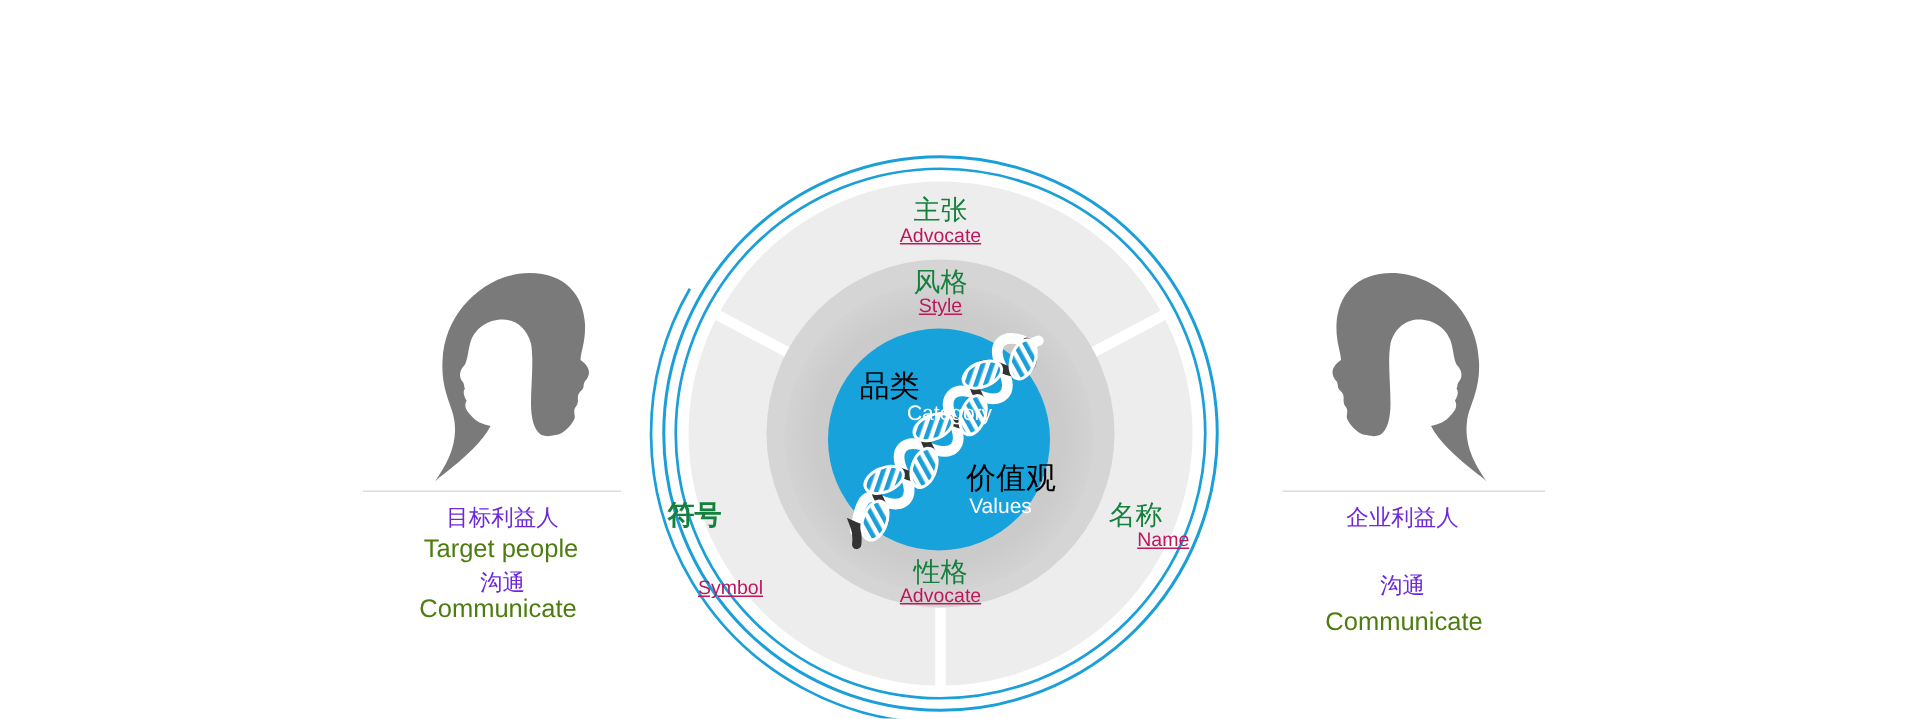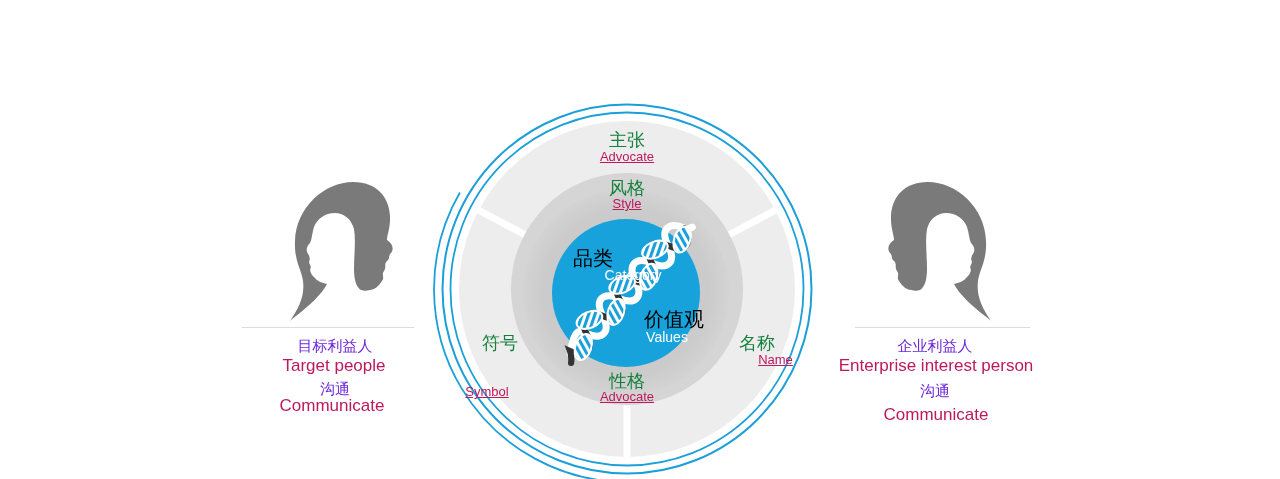--- a/index.html
+++ b/index.html
@@ -21,21 +21,21 @@
   .divider-right{left:855px;top:327px;width:175px;}
   .lbl{
     position:absolute;transform:translateX(-50%);white-space:nowrap;line-height:1;
   }
   .lbl-zh{font-size:18px;color:#15803d;}
   .lbl-en{font-size:13px;color:#be185d;text-decoration:underline;}
   .lbl-zh-w{font-size:20px;color:#000000;}
   .lbl-en-w{font-size:14px;color:#ffffff;}
   .panel-text{position:absolute;transform:translateX(-50%);text-align:center;white-space:nowrap;}
   .panel-zh{font-size:15px;color:#6d28d9;line-height:1;}
-  .panel-en{font-size:17px;color:#be185d;line-height:1;}
+  .panel-en{font-size:17px;color:#4d7c0f;line-height:1;}
 </style>
 </head>
 <body>
 
 <div class="slide">
 
 
   <svg class="diagram-svg" viewBox="0 0 400 400">
     <defs>
       <radialGradient id="innerShade">
@@ -85,21 +85,21 @@
 
   <div class="lbl lbl-zh" style="left:627px;top:179px;">风格</div>
   <div class="lbl lbl-en" style="left:627px;top:197px;">Style</div>
 
   <div class="lbl lbl-zh-w" style="left:593px;top:248px;">品类</div>
   <div class="lbl lbl-en-w" style="left:597px;top:268px;margin-left:36px;">Category</div>
 
   <div class="lbl lbl-zh-w" style="left:674px;top:309px;">价值观</div>
   <div class="lbl lbl-en-w" style="left:667px;top:330px;">Values</div>
 
-  <div class="lbl lbl-zh" style="left:500px;top:334px;">符号</div>
+  <div class="lbl lbl-zh" style="left:463px;top:334px;font-weight:bold;">符号</div>
   <div class="lbl lbl-en" style="left:487px;top:353px;margin-top:32px;">Symbol</div>
 
   <div class="lbl lbl-zh" style="left:757px;top:334px;">名称</div>
   <div class="lbl lbl-en" style="left:757px;top:353px;padding-left:37px;">Name</div>
 
   <div class="lbl lbl-zh" style="left:627px;top:372px;">性格</div>
   <div class="lbl lbl-en" style="left:627px;top:390px;">Advocate</div>
 
   <svg class="figure-svg figure-left" viewBox="0 0 110 150">
     <path fill="#7a7a7a" d="
@@ -159,17 +159,16 @@
 
   <div class="divider divider-left"></div>
   <div class="divider divider-right"></div>
 
   <div class="panel-text panel-zh" style="left:335px;top:338px;">目标利益人</div>
   <div class="panel-text panel-en" style="left:334px;top:357px;">Target people</div>
   <div class="panel-text panel-zh" style="left:335px;top:381px;">沟通</div>
   <div class="panel-text panel-en" style="left:332px;top:397px;">Communicate</div>
 
   <div class="panel-text panel-zh" style="left:935px;top:338px;">企业利益人</div>
-  <div class="panel-text panel-en" style="left:936px;top:357px;">Enterprise interest person</div>
   <div class="panel-text panel-zh" style="left:935px;top:383px;">沟通</div>
   <div class="panel-text panel-en" style="left:936px;top:406px;">Communicate</div>
 
 </div>
 
 </body></html>

